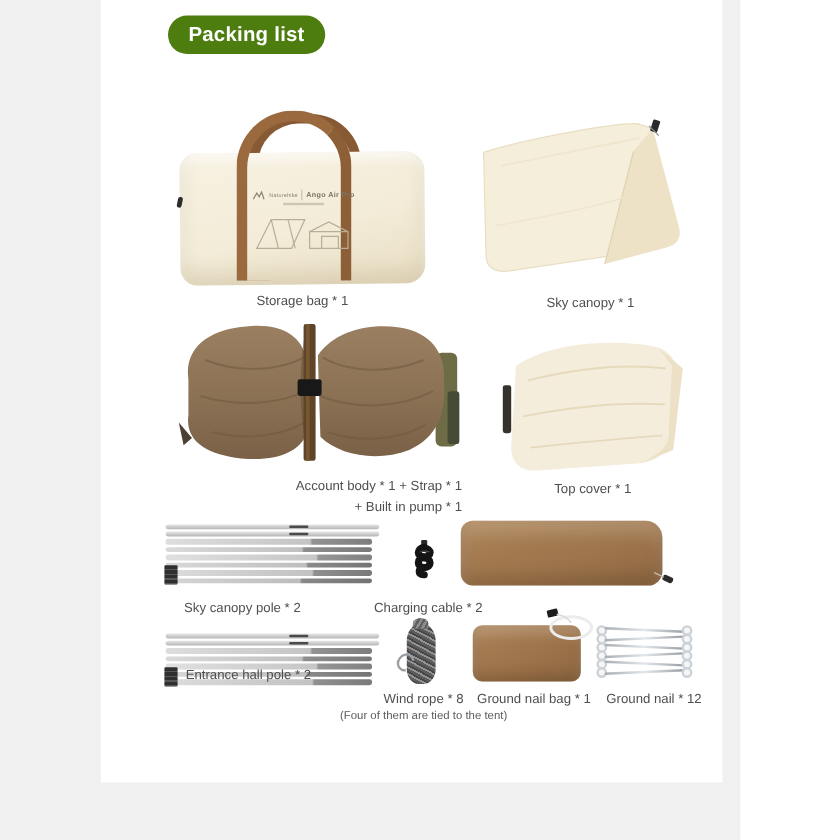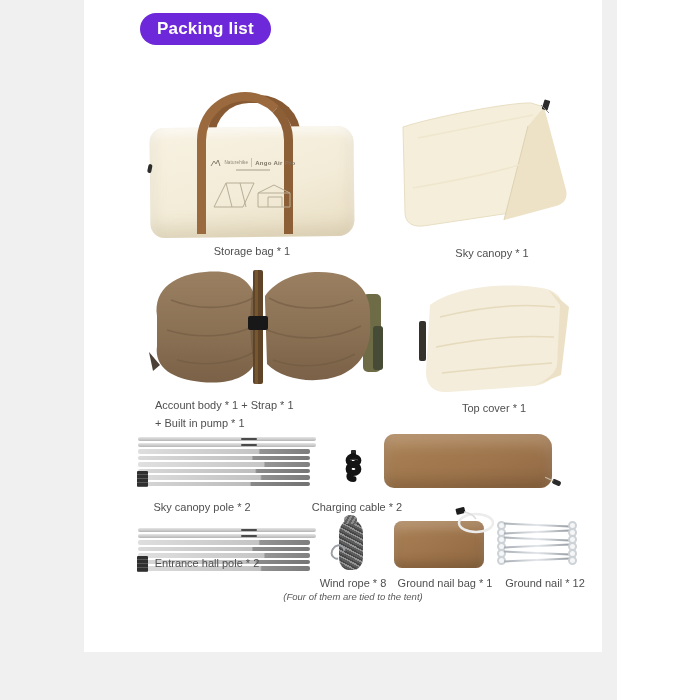--- a/index.html
+++ b/index.html
@@ -1,24 +1,24 @@
 <!DOCTYPE html>
 <html><head>
 <meta charset="utf-8">
 <style>
   html,body{margin:0;padding:0;}
   body{width:700px;height:700px;background:#ffffff;font-family:"Liberation Sans",sans-serif;}
   .stage{position:relative;width:700px;height:700px;overflow:hidden;background:#fff;}
   .page-bg{position:absolute;left:0;top:0;width:617px;height:700px;background:#f0f0f0;}
   .card{position:absolute;left:84px;top:0;width:518px;height:652px;background:#ffffff;}
-  .badge{position:absolute;left:140px;top:13px;background:#6d28d9;color:#fff;font-size:17px;
+  .badge{position:absolute;left:140px;top:13px;background:#4d7c0f;color:#fff;font-size:17px;
          font-weight:700;padding:6px 17px;border-radius:17px;letter-spacing:.2px;}
   .lbl{position:absolute;font-size:11px;color:#4f4f4f;text-align:center;line-height:16px;}
   .lbl.small{font-size:9.5px;color:#5a5a5a;}
-  .lbl.left{text-align:left;line-height:18px;}
+  .lbl.left{text-align:right;line-height:18px;}
 
   
   .bag-body{position:absolute;left:150px;top:127px;width:204px;height:110px;z-index:2;
     background:linear-gradient(165deg,#f8f2e3 0%,#f3ecd8 55%,#e9dec4 100%);
     border-radius:14px 16px 16px 14px;transform:rotate(-.6deg);
     box-shadow:inset 0 -10px 16px rgba(175,160,125,.28), inset 0 6px 8px rgba(255,255,255,.65);}
   .bag-body::before{content:"";position:absolute;left:-2px;top:36px;width:4px;height:9px;
     background:#2c2c2c;border-radius:2px;transform:rotate(12deg);}
   .arch-front{position:absolute;left:197px;top:92px;width:96px;height:142px;z-index:3;
     border:9px solid #9a6a3e;border-bottom:none;border-radius:48px 48px 0 0;box-sizing:border-box;
@@ -208,21 +208,21 @@
     <div class="pole dk"></div>
     <div class="pole-block"></div>
   </div>
   <div class="lbl" style="left:117px;top:555px;width:180px;">Entrance hall pole * 2</div>
 
   <div class="rope-wrap">
     <span class="rope"></span>
     <span class="rope-hook"></span>
   </div>
   <div class="lbl" style="left:293px;top:575px;width:120px;">Wind rope * 8</div>
-  <div class="lbl small" style="left:268px;top:589px;width:170px;font-style:italic;">(Four of them are tied to the tent)</div>
+  <div class="lbl small" style="left:268px;top:589px;width:170px;">(Four of them are tied to the tent)</div>
 
   <div class="nailbag"></div>
   <svg class="drawstring" viewBox="0 0 60 30">
     <ellipse cx="30" cy="18" rx="17" ry="9" fill="none" stroke="#ececec" stroke-width="2.5"></ellipse>
     <rect x="10" y="3" width="9" height="6" rx="1" fill="#1d1d1d" transform="rotate(-14 14 6)"></rect>
     <path d="M18,7 C24,8 28,11 30,14" stroke="#dcdcdc" stroke-width="1.5" fill="none"></path>
   </svg>
   <div class="lbl" style="left:383px;top:575px;width:124px;">Ground nail bag * 1</div>
 
   <div class="nails">

